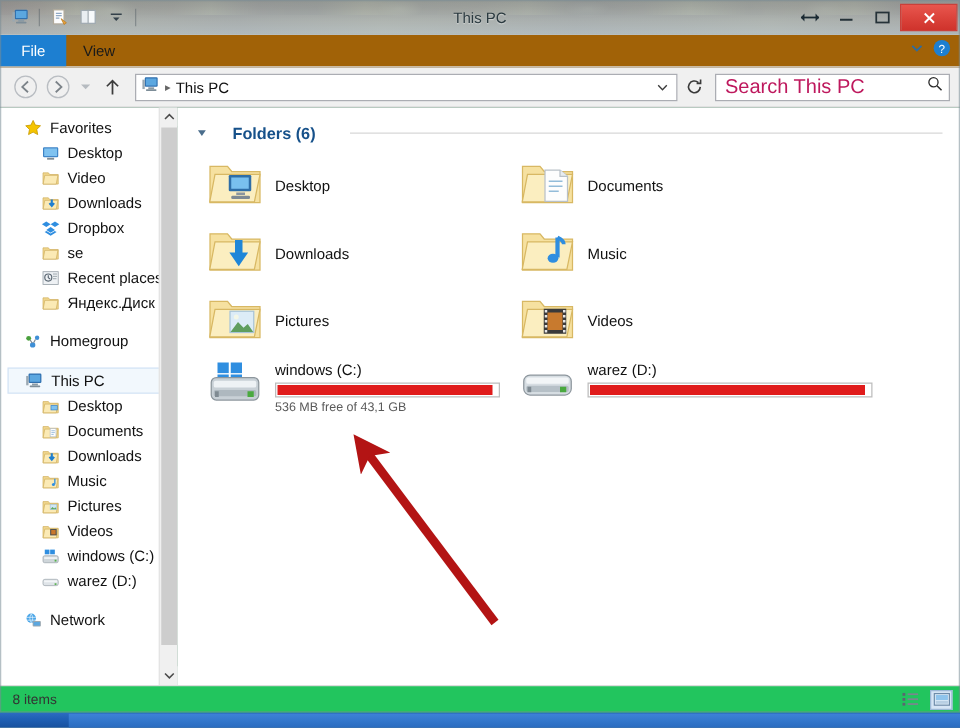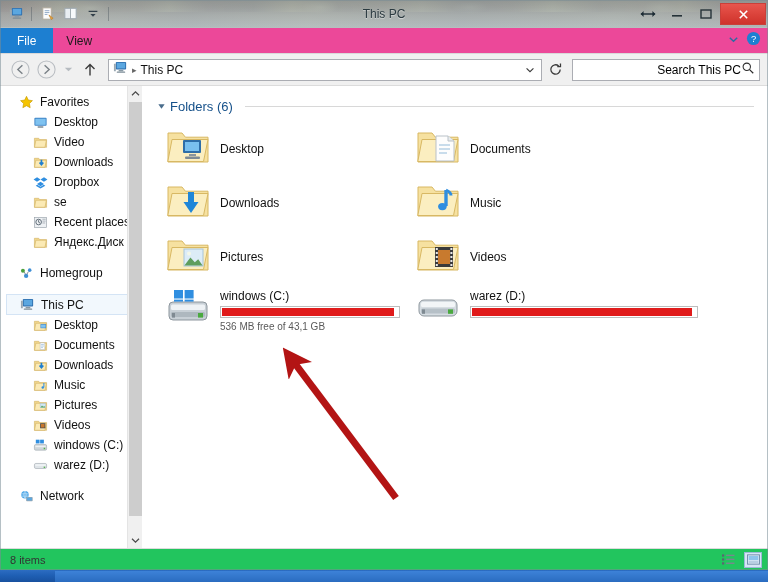--- a/index.html
+++ b/index.html
@@ -85,21 +85,21 @@
     margin-right: 0;
   }
   .winbtn.close {
     width: 46px; height: 22px; margin-right: 2px;
     background: linear-gradient(180deg, #e8564e 0%, #d94038 60%, #cf332c 100%);
     border: 1px solid #c9403a;
   }
 
   
   #ribbon {
-    flex: 0 0 26px; height: 26px; background: #ec4899;
+    flex: 0 0 26px; height: 26px; background: #a16207;
     display: flex; align-items: stretch; position: relative;
     border-bottom: 1px solid #d9d9d9;
     justify-content: flex-end;
   }
   #tab-file {
     background: #1d7fd1; color: #fff; font-size: 12px;
     display: flex; align-items: center; padding: 0 17px;
   }
   .rtab {
     font-size: 12px; color: #1a1a1a; display: flex; align-items: center;
@@ -121,21 +121,21 @@
     margin-left: 4px;
   }
   #addr-crumb { font-size: 12px; color: #111; }
   #addr-sep { font-size: 9px; color: #666; }
   #addr-drop { margin-left: auto; width: 18px; display:flex; align-items:center; justify-content:center;}
   #refreshbtn { width: 22px; height: 22px; display:flex;align-items:center;justify-content:center; }
   #searchbox {
     width: 188px; height: 22px; background: #fff; border: 1px solid #abadb3;
     display: flex; align-items: center; padding: 0 4px 0 7px; margin-left: 4px;
   }
-  #search-ph { font-size: 12px; color: #000000; flex: 1; text-align: right; }
+  #search-ph { font-size: 16px; color: #be185d; flex: 1; }
 
   
   #body { flex: 1; display: flex; background: #14532d; min-height: 0; }
 
   
   #navpane {
     width: 142px; flex: 0 0 142px; background: #fff; position: relative;
     padding-top: 6px; overflow: hidden;
   }
   .nav-row {
@@ -157,21 +157,21 @@
   }
   .sb-arrow { height: 15px; display: flex; align-items: center; justify-content: center; background: #f0f0f0; }
   #nav-thumb {
     position: absolute; top: 16px; left: 1px; width: 13px; height: 414px;
     background: #cdcdcd;
   }
 
   
   #content { flex: 1; background: #fff; position: relative; padding: 10px 0 0 14px; overflow: hidden; }
 
-  .group-hdr { display: flex; align-items: center; gap: 4px; height: 20px; margin-bottom: 6px; }
+  .group-hdr { display: flex; align-items: center; gap: 20px; height: 20px; margin-bottom: 6px; font-weight: bold; }
   .group-tri { width: 10px; display: flex; align-items: center; justify-content: center; }
   .group-title { font-size: 13px; color: #16518a; white-space: nowrap; }
   .group-line { flex: 1; height: 1px; background: #d8d8d8; margin: 0 14px 0 8px; }
 
   .tile-grid { display: flex; flex-wrap: wrap; }
   .tile {
     width: 250px; height: 54px; display: flex; align-items: center; gap: 10px;
     padding-left: 10px;
   }
   .tile-label { font-size: 12px; color: #111; }

